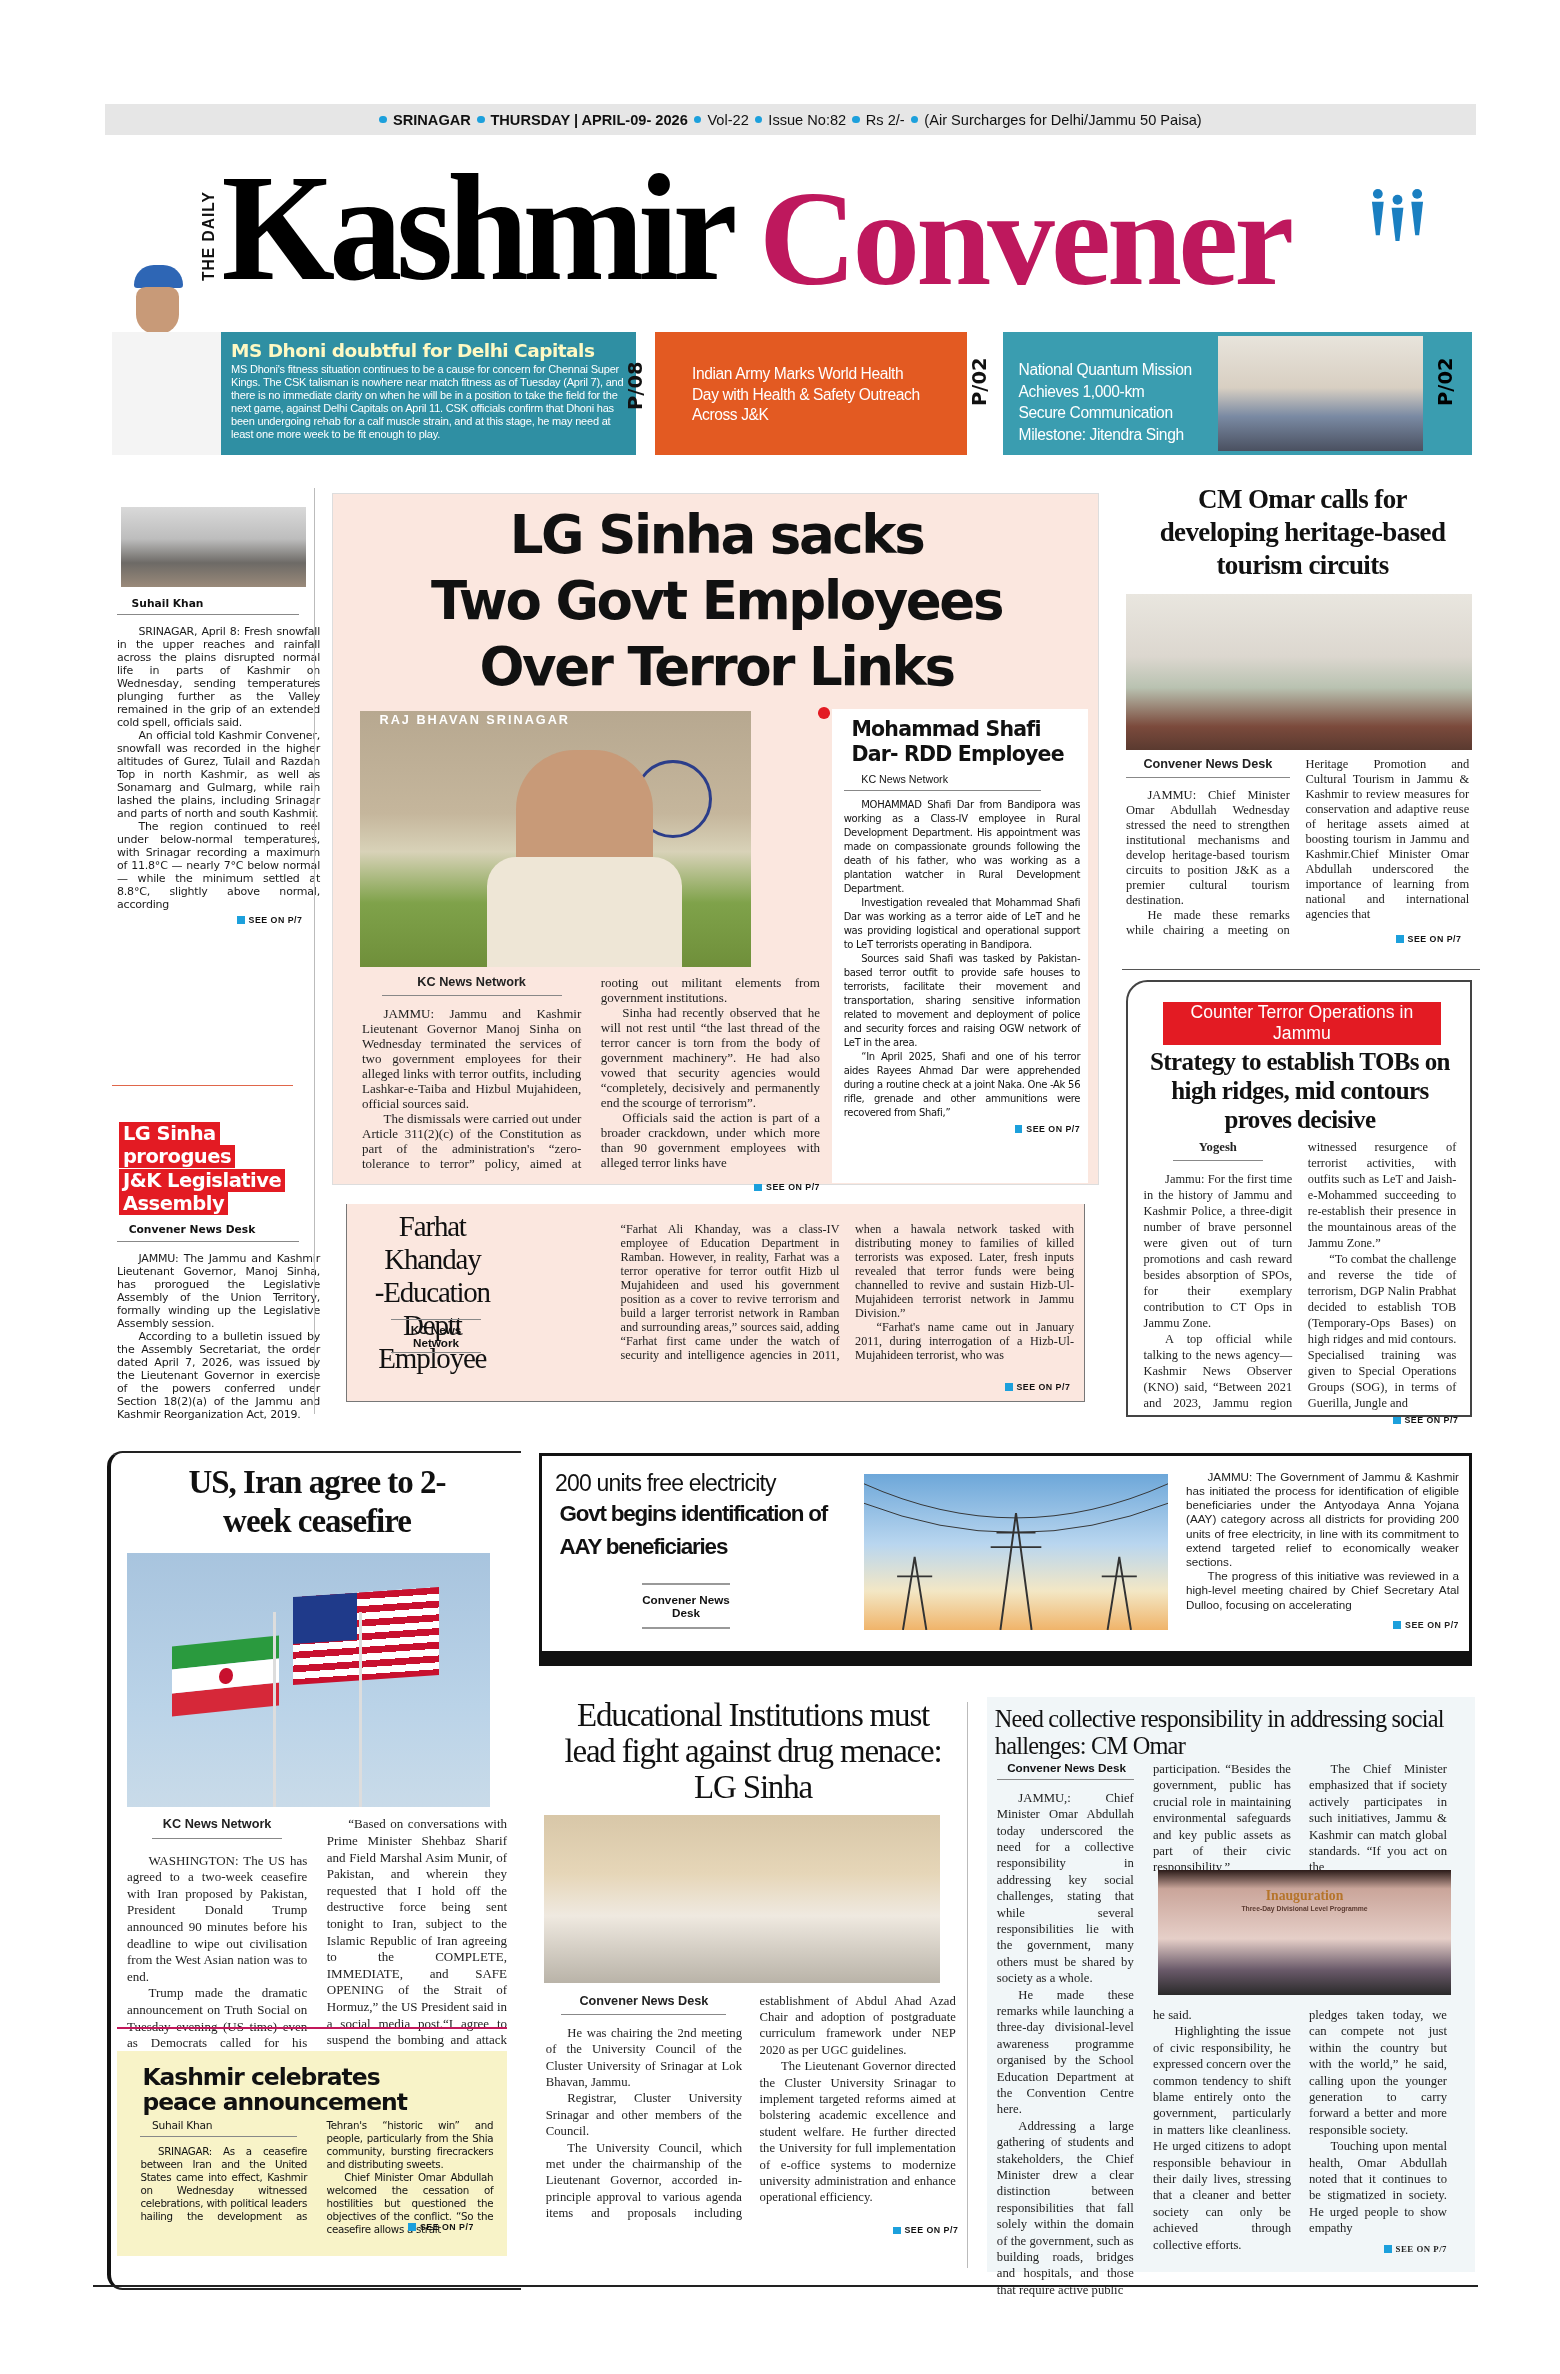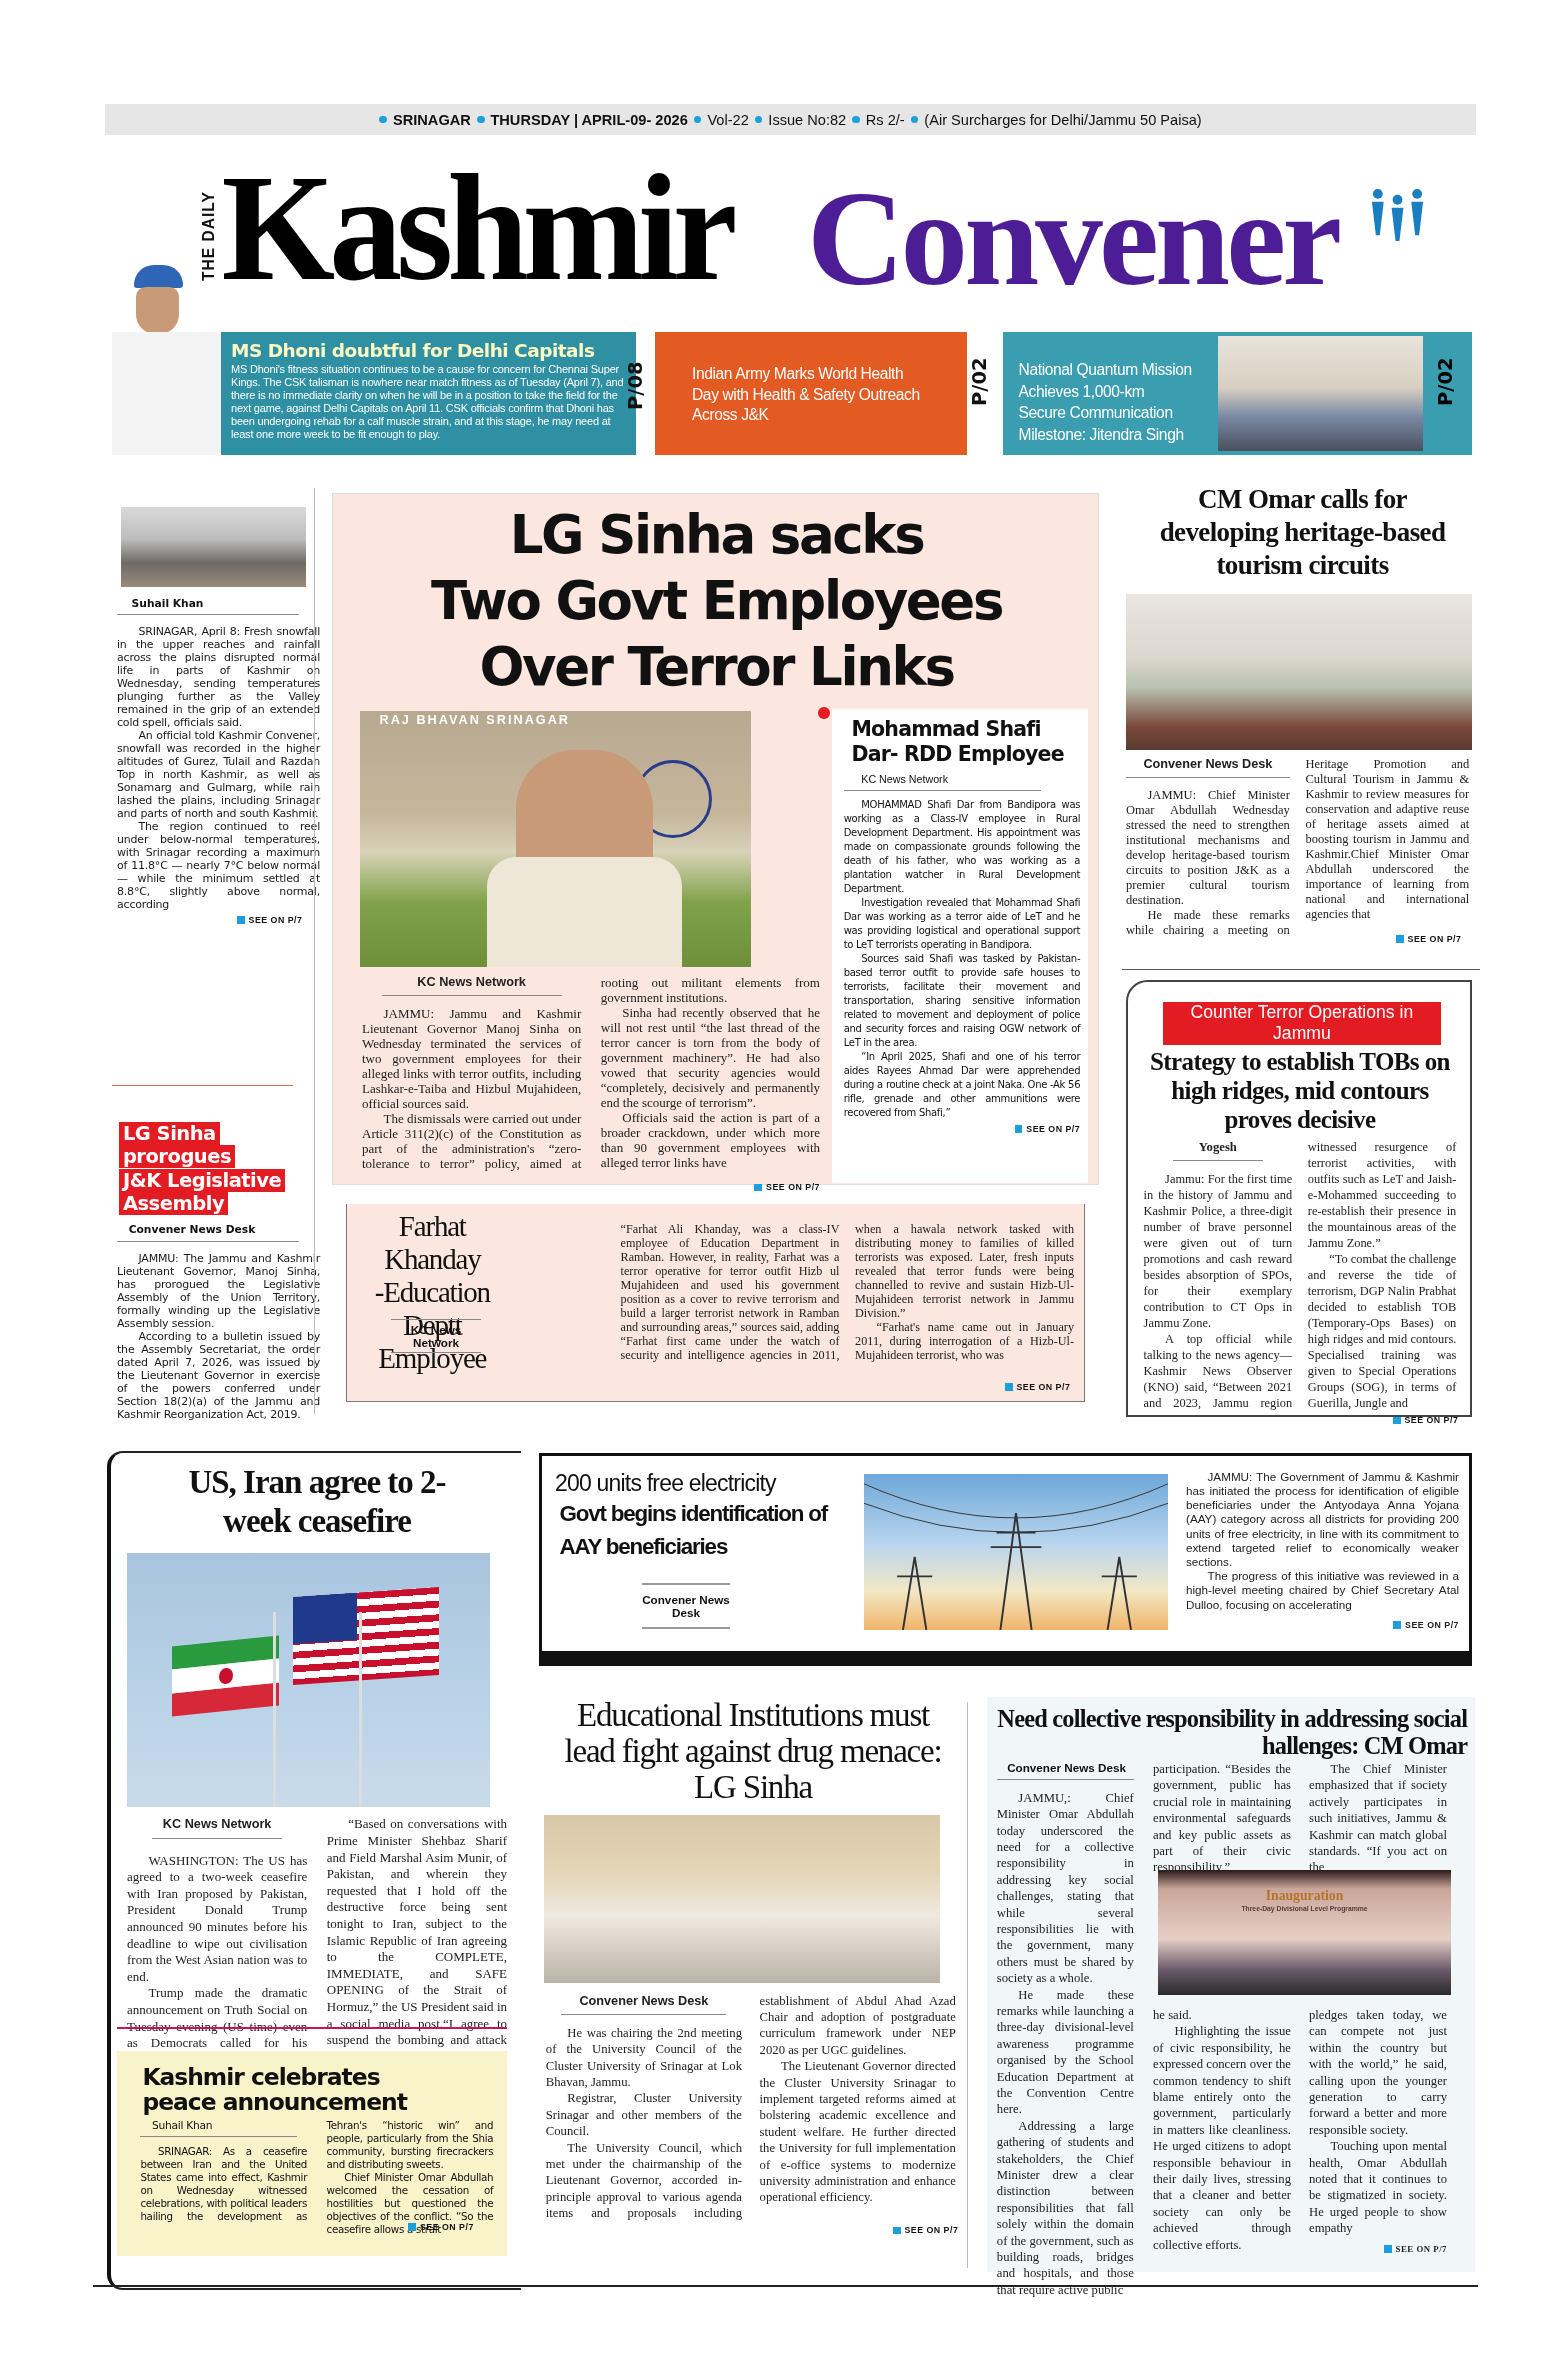--- a/index.html
+++ b/index.html
@@ -31,21 +31,21 @@
   <span>Issue No:82</span>
   <span style="width:7.8px;height:7.8px;border-radius:50%;background:#1ca0dc;display:inline-block"></span>
   <span>Rs 2/-</span>
   <span style="width:7.8px;height:7.8px;border-radius:50%;background:#1ca0dc;display:inline-block"></span>
   <span>(Air Surcharges for Delhi/Jammu 50 Paisa)</span>
 </div>
 
 <div class="abs" style="left:200px;top:164px;width:1268px;height:146px;">
   <div class="abs" style="left:0;top:39px;width:93px;transform:rotate(-90deg);transform-origin:left top;top:117px;left:0;font-weight:900;font-size:15.6px;letter-spacing:1px;">THE DAILY</div>
   <div class="abs serif" style="left:21.5px;top:-13.7px;font-size:146px;font-weight:bold;letter-spacing:-5.9px;line-height:156px;transform:scaleY(1.05);color:#000;">Kashmir</div>
-  <div class="abs serif" style="left:559px;top:2px;font-size:135px;font-weight:bold;letter-spacing:-3.9px;line-height:146px;color:#4c1d95;margin-left:48px;">Convener</div>
+  <div class="abs serif" style="left:559px;top:2px;font-size:135px;font-weight:bold;letter-spacing:-3.9px;line-height:146px;color:#be185d;">Convener</div>
   <div class="abs" style="left:1168px;top:21.5px;width:59px;height:59px;">
     <svg width="59" height="59" viewBox="0 0 60 60">
       <circle cx="10" cy="8" r="5" fill="#1a7fc1"></circle>
         <circle cx="30" cy="14" r="5" fill="#1a7fc1"></circle>
         <circle cx="50" cy="8" r="5" fill="#1a7fc1"></circle>
       <path d="M4 16 L16 16 L12 50 L8 50 Z" fill="#1a7fc1"></path>
         <path d="M24 22 L36 22 L32 56 L28 56 Z" fill="#1a7fc1"></path>
         <path d="M44 16 L56 16 L52 50 L48 50 Z" fill="#1a7fc1"></path>
     </svg>
   </div>
@@ -251,21 +251,21 @@
     <p>He was chairing the 2nd meeting of the University Council of the Cluster University of Srinagar at Lok Bhavan, Jammu.</p>
     <p>Registrar, Cluster University Srinagar and other members of the Council.</p>
     <p>The University Council, which met under the chairmanship of the Lieutenant Governor, accorded in-principle approval to various agenda items and proposals including establishment of Abdul Ahad Azad Chair and adoption of postgraduate curriculum framework under NEP 2020 as per UGC guidelines.</p>
     <p>The Lieutenant Governor directed the Cluster University Srinagar to implement targeted reforms aimed at bolstering academic excellence and student welfare. He further directed the University for full implementation of e-office systems to modernize university administration and enhance operational efficiency.</p>
   </div>
   <div class="see" style="margin-right:11.7px;">SEE ON P/7</div>
 </div>
 <div class="abs" style="left:967px;top:1702px;width:1px;height:566px;background:#bbb;"></div>
 
 <div class="abs" style="left:987px;top:1697px;width:488px;height:575px;background:#f1f6f8;">
-  <div class="serif" style="text-align:right;font-weight:bold;font-size:24.4px;line-height:27px;letter-spacing:-0.8px;padding:7.8px 7.8px 0;">Need collective responsibility in addressing social hallenges:  CM Omar</div>
+  <div class="serif" style="text-align:left;font-weight:normal;font-size:24.4px;line-height:27px;letter-spacing:-0.8px;padding:7.8px 7.8px 0;">Need collective responsibility in addressing social hallenges:  CM Omar</div>
   <div class="abs" style="left:9.8px;top:64px;width:137px;">
     <div class="byline" style="font-family:'Liberation Sans Narrow','Liberation Sans',sans-serif;font-size:11.7px;text-align:right;padding-right:7.8px;margin-bottom:9.8px;">Convener News Desk</div>
     <div class="body-text" style="font-size:12.7px;line-height:16.4px;">
       <p>JAMMU,: Chief Minister Omar Abdullah today underscored the need for a collective responsibility in addressing key social challenges, stating that while several responsibilities lie with the government, many others must be shared by society as a whole.</p>
       <p>He made these remarks while launching a three-day divisional-level awareness programme organised by the School Education Department at the Convention Centre here.</p>
       <p>Addressing a large gathering of students and stakeholders, the Chief Minister drew a clear distinction between responsibilities that fall solely within the domain of the government, such as building roads, bridges and hospitals, and those that require active public</p>
     </div>
   </div>
   <div class="abs body-text" style="left:166px;top:64px;width:138px;font-size:12.7px;line-height:16.4px;">participation. “Besides the government, public has crucial role in maintaining environmental safeguards and key public assets as part of their civic responsibility,”</div>
   <div class="abs body-text" style="left:322px;top:64px;width:138px;font-size:12.7px;line-height:16.4px;text-indent:21.5px;">The Chief Minister emphasized that if society actively participates in such initiatives, Jammu &amp; Kashmir can match global standards. “If you act on the</div>

